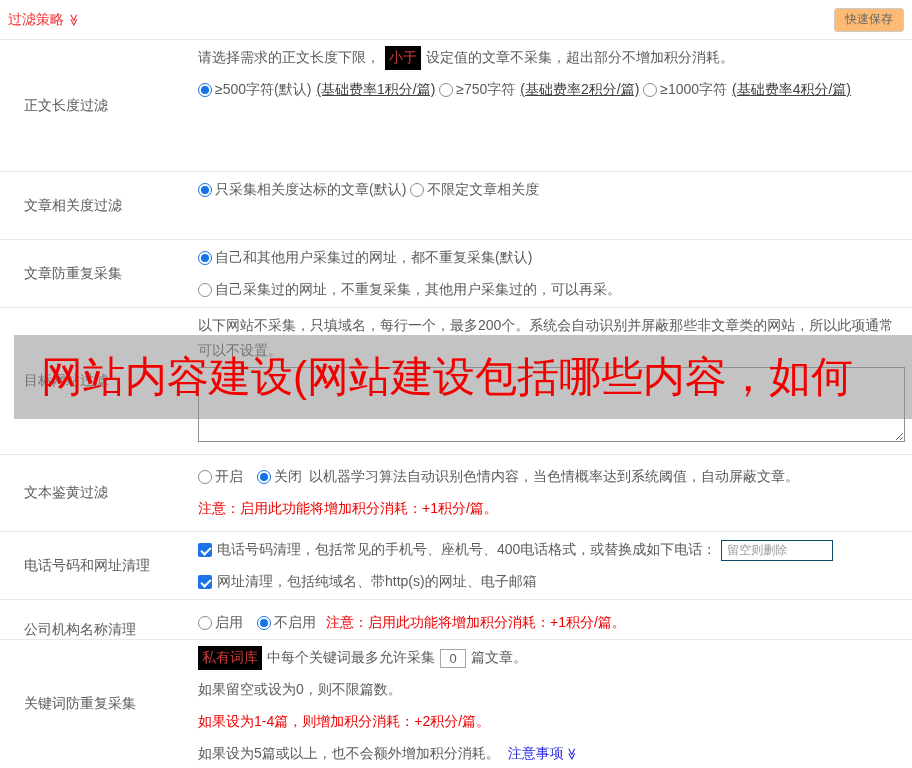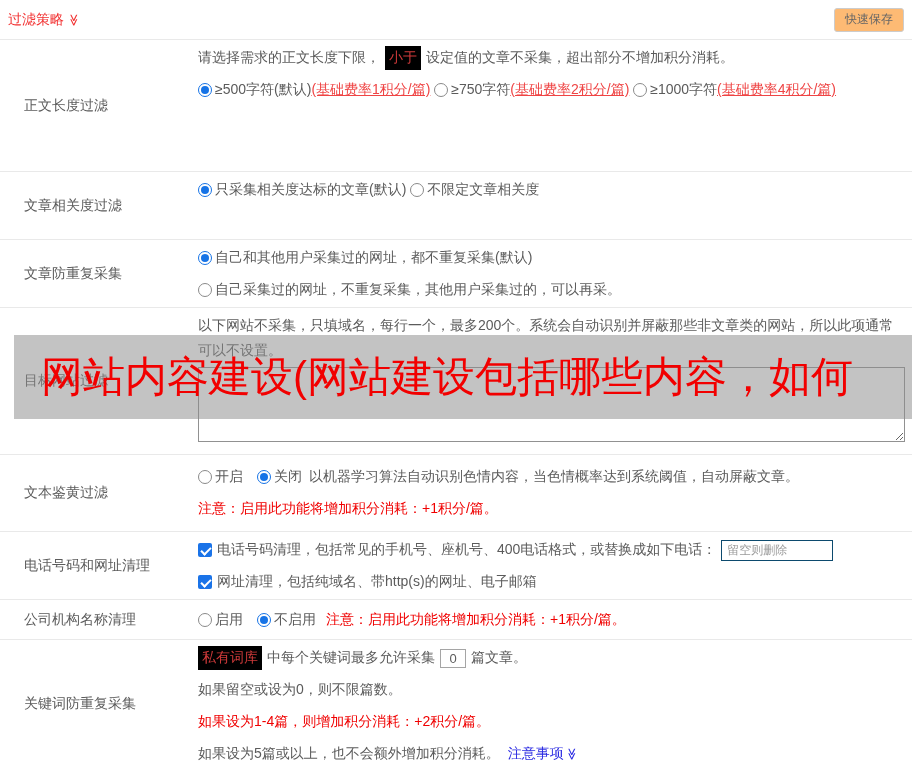--- a/index.html
+++ b/index.html
@@ -26,21 +26,21 @@
   .radio.checked { border-color:#1673e6; }
   .radio.checked::after { content:''; position:absolute; left:2px; top:2px; right:2px; bottom:2px;
     background:#1673e6; border-radius:50%; }
 
   .checkbox { width:14px; height:14px; border-radius:2px; background:#1a73e8; display:inline-block;
     position:relative; flex:0 0 14px; margin-right:5px; }
   .checkbox::after { content:''; position:absolute; left:4.5px; top:1.5px; width:4px; height:8px;
     border:solid #fff; border-width:0 2px 2px 0; transform:rotate(45deg); }
 
   .red { color:#f00000; }
-  .fee { color:#ef4444; text-decoration:underline; }
+  .fee { color:#404040; text-decoration:underline; margin-left:5px; }
   .tag { background:#000000; color:#cf3a3a; padding:3px 4px; }
   .blue-link { color:#2b2be2; text-decoration:none; margin-left:8px; display:inline-flex; align-items:center; gap:2px; cursor:pointer; }
 
   .desc-wrap { line-height:25px; white-space:normal; padding-top:5px; }
   .target-textarea { display:block; width:100%; height:75px; margin-top:4px; border:1px solid #919191;
     background:#fff; resize:both; font-family:inherit; font-size:13px; padding:3px 5px; color:#5b5b5b; }
 
   .text-input { height:21px; border:1px solid #0c4a6e; font-size:12px; padding:2px 5px; margin-left:5px;
     width:112px; font-family:inherit; color:#5b5b5b; }
   .text-input::placeholder { color:#9a9a9a; }
@@ -50,21 +50,21 @@
   .opt-gap { margin-right:14px; display:inline-flex; align-items:center; }
   .opt { display:inline-flex; align-items:center; cursor:pointer; }
 
   .overlay-banner { position:absolute; left:14px; right:0; top:335px; height:84px;
     background:rgba(140,140,140,0.52); display:flex; align-items:center; overflow:hidden; z-index:5; }
   .overlay-banner .big-text { color:#f20000; font-size:42px; white-space:nowrap; padding-left:27px;
     letter-spacing:0; }
 
   
   .r1 { height:132px; } .r2 { height:68px; } .r3 { height:68px; } .r4 { height:147px; }
-  .r5 { height:77px; } .r6 { height:68px; } .r7 { height:40px; } .r8 { height:128px; border-bottom:none; }
+  .r5 { height:77px; } .r6 { height:68px; } .r7 { height:40px;align-items:flex-end; } .r8 { height:128px; border-bottom:none; }
 </style>
 </head>
 <body>
 
 <div class="page">
 
   <div class="row hdr">
     <div class="hdr-title">
       <span>过滤策略</span>
       <span class="chev">≫</span>

